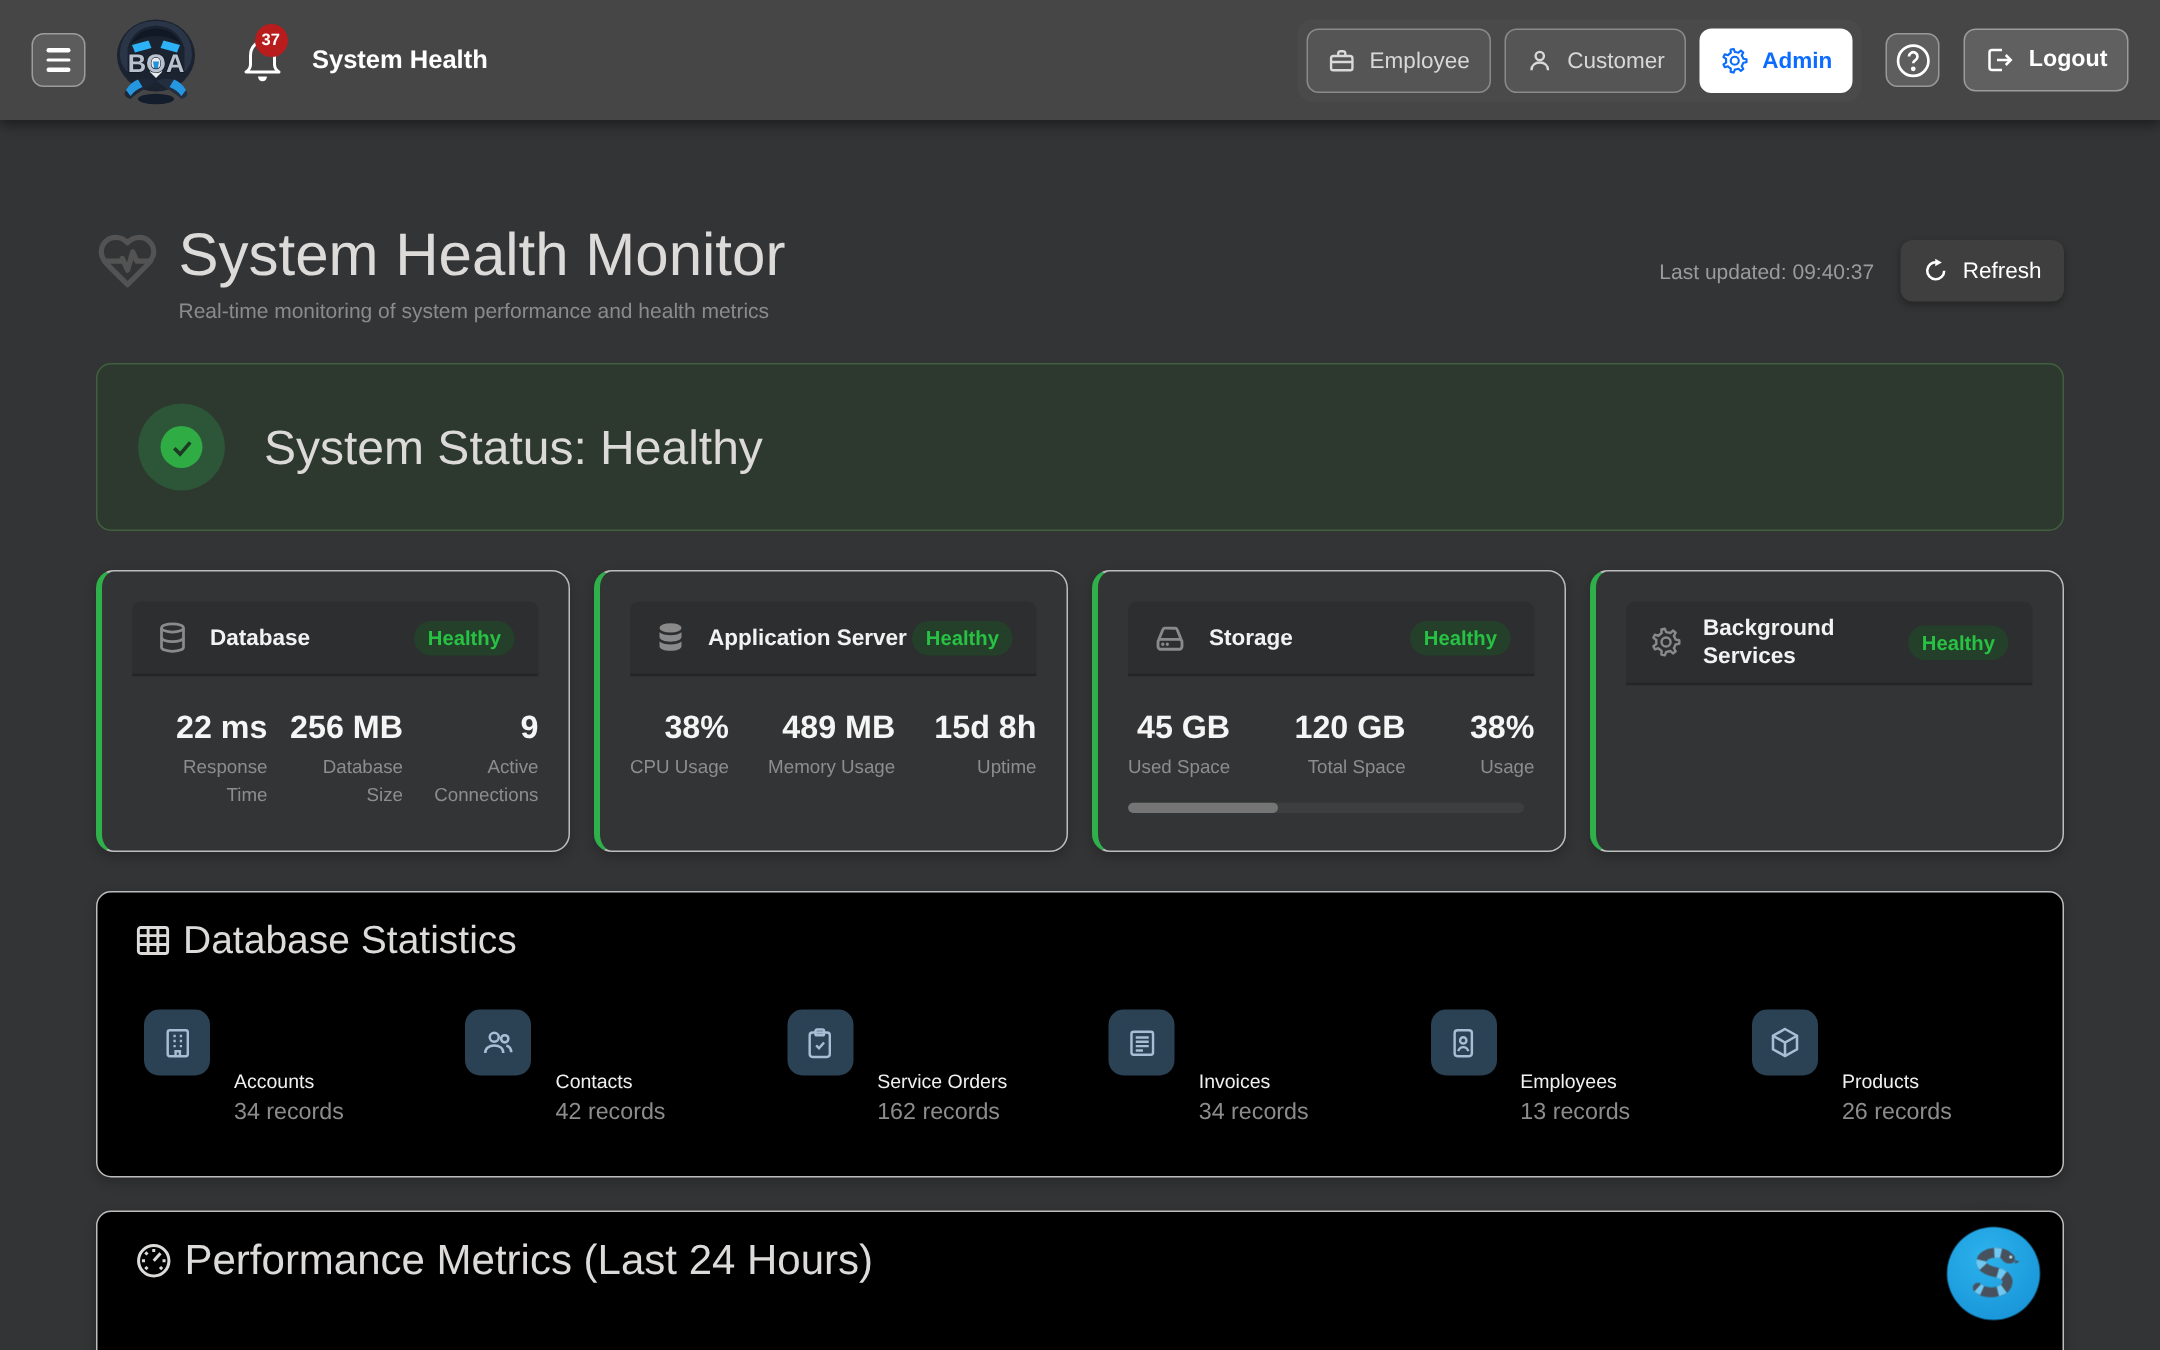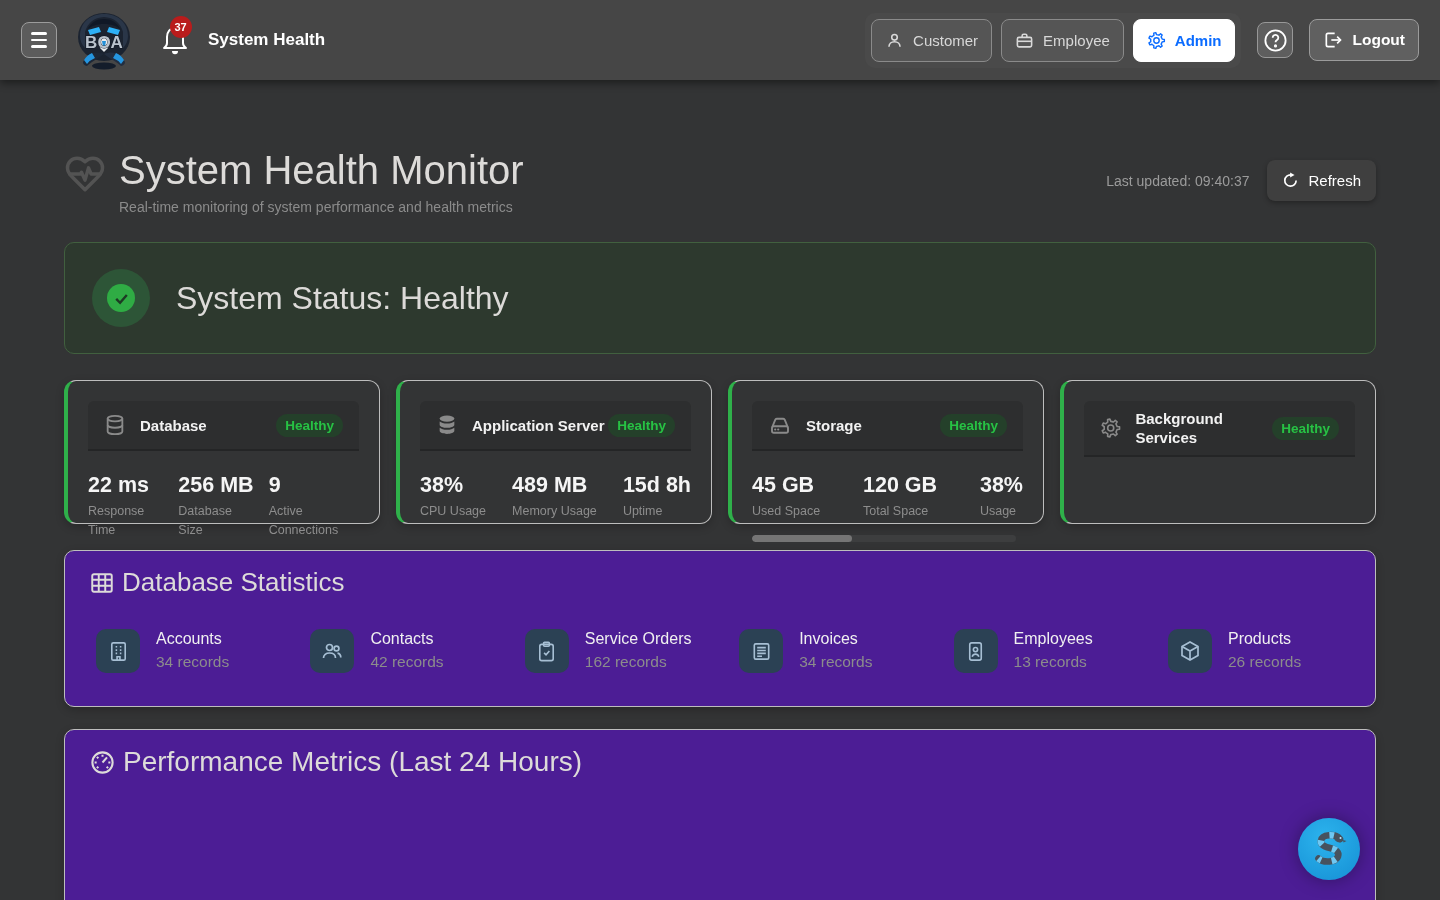--- a/index.html
+++ b/index.html
@@ -30,39 +30,39 @@
 .refresh { margin-left:18px; height:41px; padding:0 15px; background:#3f3f3f; border:none; border-radius:8px; color:#fff; font-size:15px; font-family:inherit; display:flex; align-items:center; gap:9px; box-shadow:0 2px 5px rgba(0,0,0,.3); }
 
 .banner { margin-top:27px; height:112px; background:#2d392e; border:1px solid #41603f; border-radius:10px; display:flex; align-items:center; padding:0 27px; }
 .chk-outer { width:58px; height:58px; border-radius:50%; background:#2d5537; display:flex; align-items:center; justify-content:center; }
 .chk-inner { width:28px; height:28px; border-radius:50%; background:#2fac44; display:flex; align-items:center; justify-content:center; }
 .banner-text { margin-left:26px; }
 .banner-title { color:#dcdad8; font-size:32px; font-weight:normal; }
 .banner-sub { margin-top:7px; color:#8e978d; font-size:14px; }
 
 .cards { margin-top:26px; display:flex; gap:16px; }
-.card { width:316px; height:144px; background:#333435; border:1px solid #bdbdbd; border-left:4px solid #2fb04a; border-radius:12px; padding:20px; box-shadow:0 3px 8px rgba(0,0,0,.22); }
+.card { width:316px; height:188px; background:#333435; border:1px solid #bdbdbd; border-left:4px solid #2fb04a; border-radius:12px; padding:20px; box-shadow:0 3px 8px rgba(0,0,0,.22); }
 .card-head { height:50px;  background:#2d2e2f; border-radius:6px 6px 0 0; border-bottom:2px solid #242526; display:flex; align-items:center; padding:0 16px; }
 .card-title { margin-left:14px; color:#f2f2f2; font-size:15px; font-weight:bold; flex:1 1 auto; line-height:19px; }
 .hbadge { background:#24402a; color:#27c244; font-size:13.5px; font-weight:bold; padding:4px 9px; border-radius:12px; white-space:nowrap; }
 .stats { display:flex; justify-content:space-between; margin-top:22px; }
 .stats.thirds .stat { flex:1; }
-.stat { flex:0 1 auto; text-align:left; }
+.stat { flex:0 1 auto; text-align:right; }
 .stat-val { color:#f5f5f5; font-size:21.5px; font-weight:bold; }
 .stat-lab { margin-top:4px; color:#8d8d8d; font-size:12.5px; line-height:19px; }
 .nw { white-space:nowrap; }
 .pbar { margin-top:14px; width:264px; height:7px; background:#3d3e3f; border-radius:4px; overflow:hidden; }
 .pfill { width:38%; height:100%; background:#757575; border-radius:4px; }
 
-.panel { margin-top:26px; background:#4c1d95; border:1px solid #bdbdbd; border-radius:10px; padding:16px 24px 33px; overflow:hidden; box-shadow:0 3px 8px rgba(0,0,0,.22); }
+.panel { margin-top:26px; background:#000000; border:1px solid #bdbdbd; border-radius:10px; padding:16px 24px 33px; overflow:hidden; box-shadow:0 3px 8px rgba(0,0,0,.22); }
 .panel-title { display:flex; align-items:center; gap:7px; color:#dddbd9; font-size:26px; font-weight:normal; }
 .dbgrid { margin-top:31px; display:grid; grid-template-columns:repeat(6,214.4px); row-gap:43px; margin-left:7px; }
 .dbitem { display:flex; align-items:flex-start; gap:16px; }
 .tile { width:44px; height:44px; border-radius:10px; background:#2b4154; display:flex; align-items:center; justify-content:center; flex:0 0 auto; }
-.dbname { color:#f0f0f0; font-size:16px; padding-top:1px; }
+.dbname { color:#f0f0f0; font-size:13px; padding-top:1px;margin-top:39px; }
 .dbrec { margin-top:5px; color:#8c8c8c; font-size:15.5px; }
 
 .fab { position:fixed; right:80px; bottom:20px; width:62px; height:62px; border-radius:50%; background:radial-gradient(circle at 42% 32%, #2cb3ed, #158fd4); box-shadow:0 0 18px rgba(0,0,0,.35); display:flex; align-items:center; justify-content:center; z-index:60; }
 </style>
 </head>
 <body>
 
 <div class="nav">
   <button class="hamburger">
       <span></span>
@@ -89,31 +89,31 @@
       <path d="M13 8 C8 8 5 12 5 17 L5 23 Q5 26 2 28 L24 28 Q21 26 21 23 L21 17 C21 12 18 8 13 8 Z" fill="none" stroke="#fff" stroke-width="2" stroke-linejoin="round"></path>
       <path d="M10 31 a3 3.2 0 0 0 6 0" fill="#fff"></path>
     </svg>
     <div class="badge">37</div>
   </div>
   <div class="navtitle">System Health</div>
   <div class="nav-right">
     <div class="seg">
       <button class="segbtn">
         <svg width="19" height="19" viewBox="0 0 24 24" fill="none" stroke="#d9d9d9" stroke-width="2">
-            <circle cx="12" cy="8" r="3.5"></circle>
-            <path d="M5 20c0-4 3-6.5 7-6.5s7 2.5 7 6.5"></path>
-          </svg>
-        Customer</button>
-      <button class="segbtn">
-        <svg width="19" height="19" viewBox="0 0 24 24" fill="none" stroke="#d9d9d9" stroke-width="2">
             <rect x="3" y="8" width="18" height="12" rx="2"></rect>
             <path d="M9 8V6a2 2 0 0 1 2-2h2a2 2 0 0 1 2 2v2"></path>
             <path d="M3 13h18"></path>
           </svg>
         Employee</button>
+      <button class="segbtn">
+        <svg width="19" height="19" viewBox="0 0 24 24" fill="none" stroke="#d9d9d9" stroke-width="2">
+            <circle cx="12" cy="8" r="3.5"></circle>
+            <path d="M5 20c0-4 3-6.5 7-6.5s7 2.5 7 6.5"></path>
+          </svg>
+        Customer</button>
       <button class="segbtn active">
         <svg width="19" height="19" viewBox="0 0 24 24" fill="none" stroke="#0b6cff" stroke-width="1.8" stroke-linejoin="round">
             <path d="M19.05 9.77 L19.19 10.26 L21.91 10.68 L21.91 13.32 L19.19 13.74 L18.15 16.12 L17.84 16.54 L19.21 18.93 L17.15 20.57 L15.13 18.71 L12.61 19.37 L12.09 19.40 L11.08 21.96 L8.51 21.37 L8.71 18.63 L6.61 17.07 L6.27 16.69 L3.64 17.49 L2.50 15.11 L4.77 13.56 L4.67 10.95 L4.77 10.44 L2.50 8.89 L3.64 6.51 L6.27 7.31 L8.25 5.62 L8.71 5.37 L8.51 2.63 L11.08 2.04 L12.09 4.60 L14.65 5.09 L15.13 5.29 L17.15 3.43 L19.21 5.07 L17.84 7.46 Z"></path>
             <circle cx="12" cy="12" r="3.4"></circle>
           </svg>
         Admin</button>
     </div>
     <button class="helpbtn">
       <svg width="27" height="27" viewBox="0 0 24 24" fill="none" stroke="#fff" stroke-width="1.6">
           <circle cx="12" cy="12" r="9"></circle>

